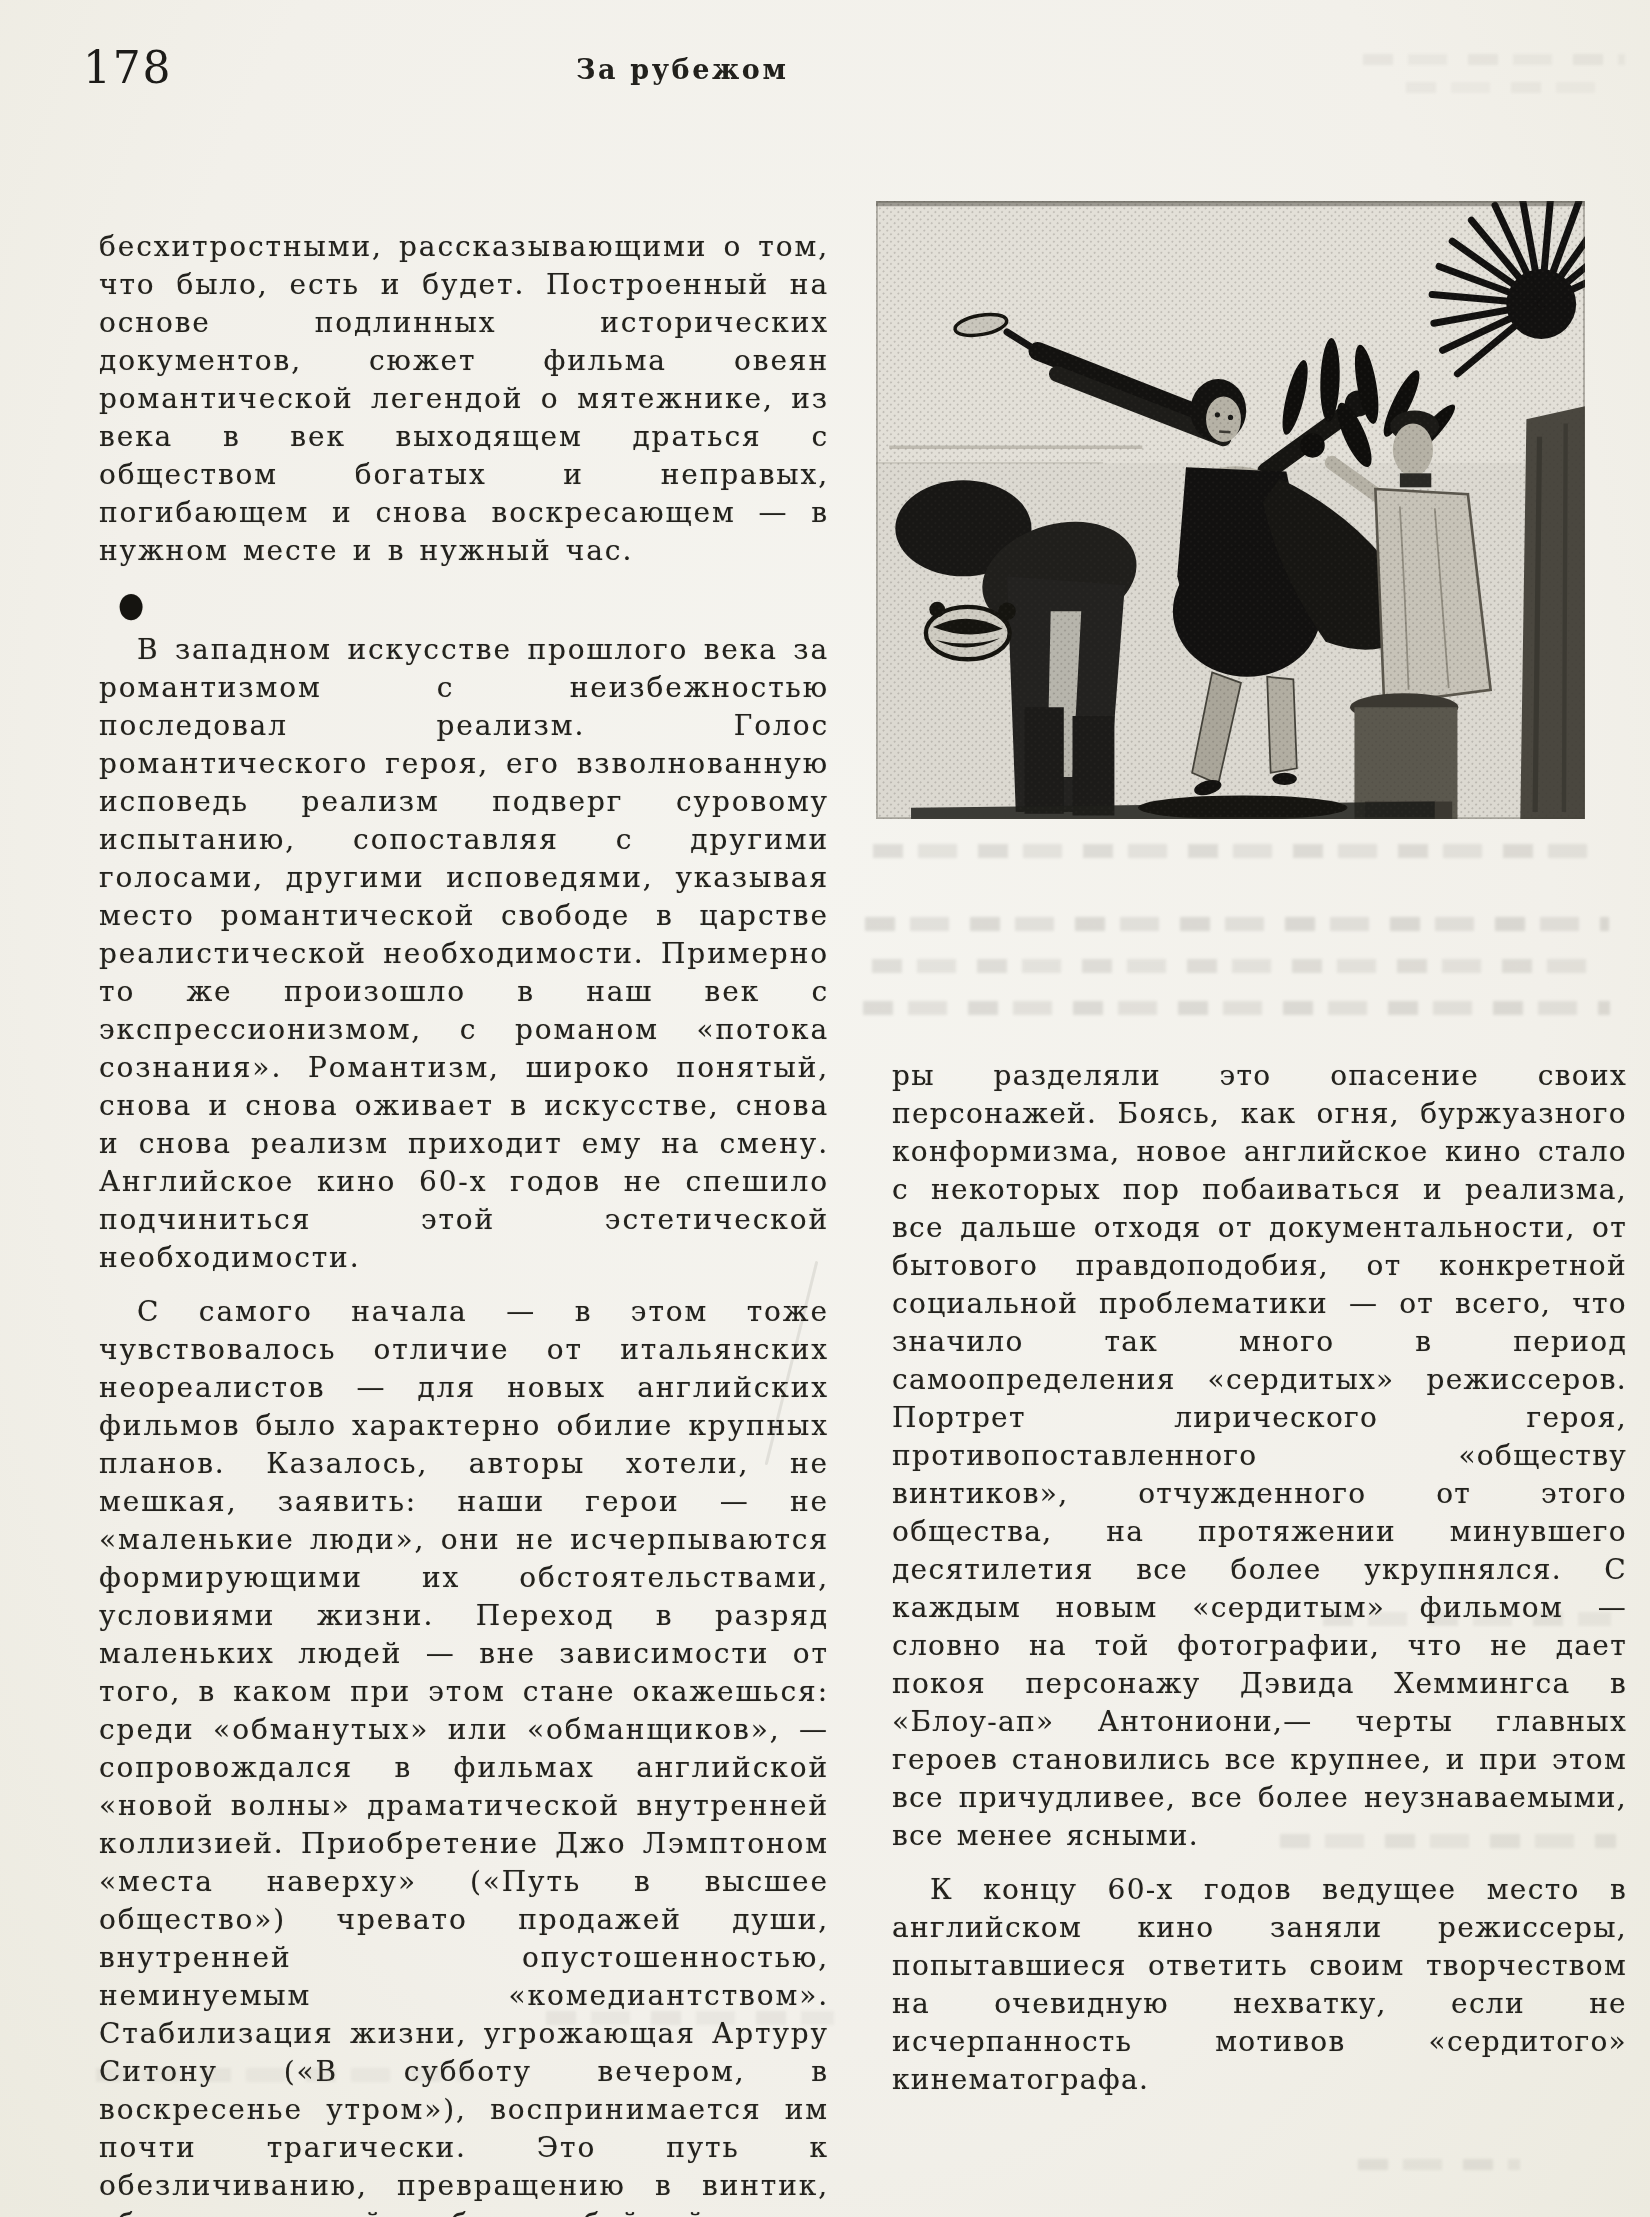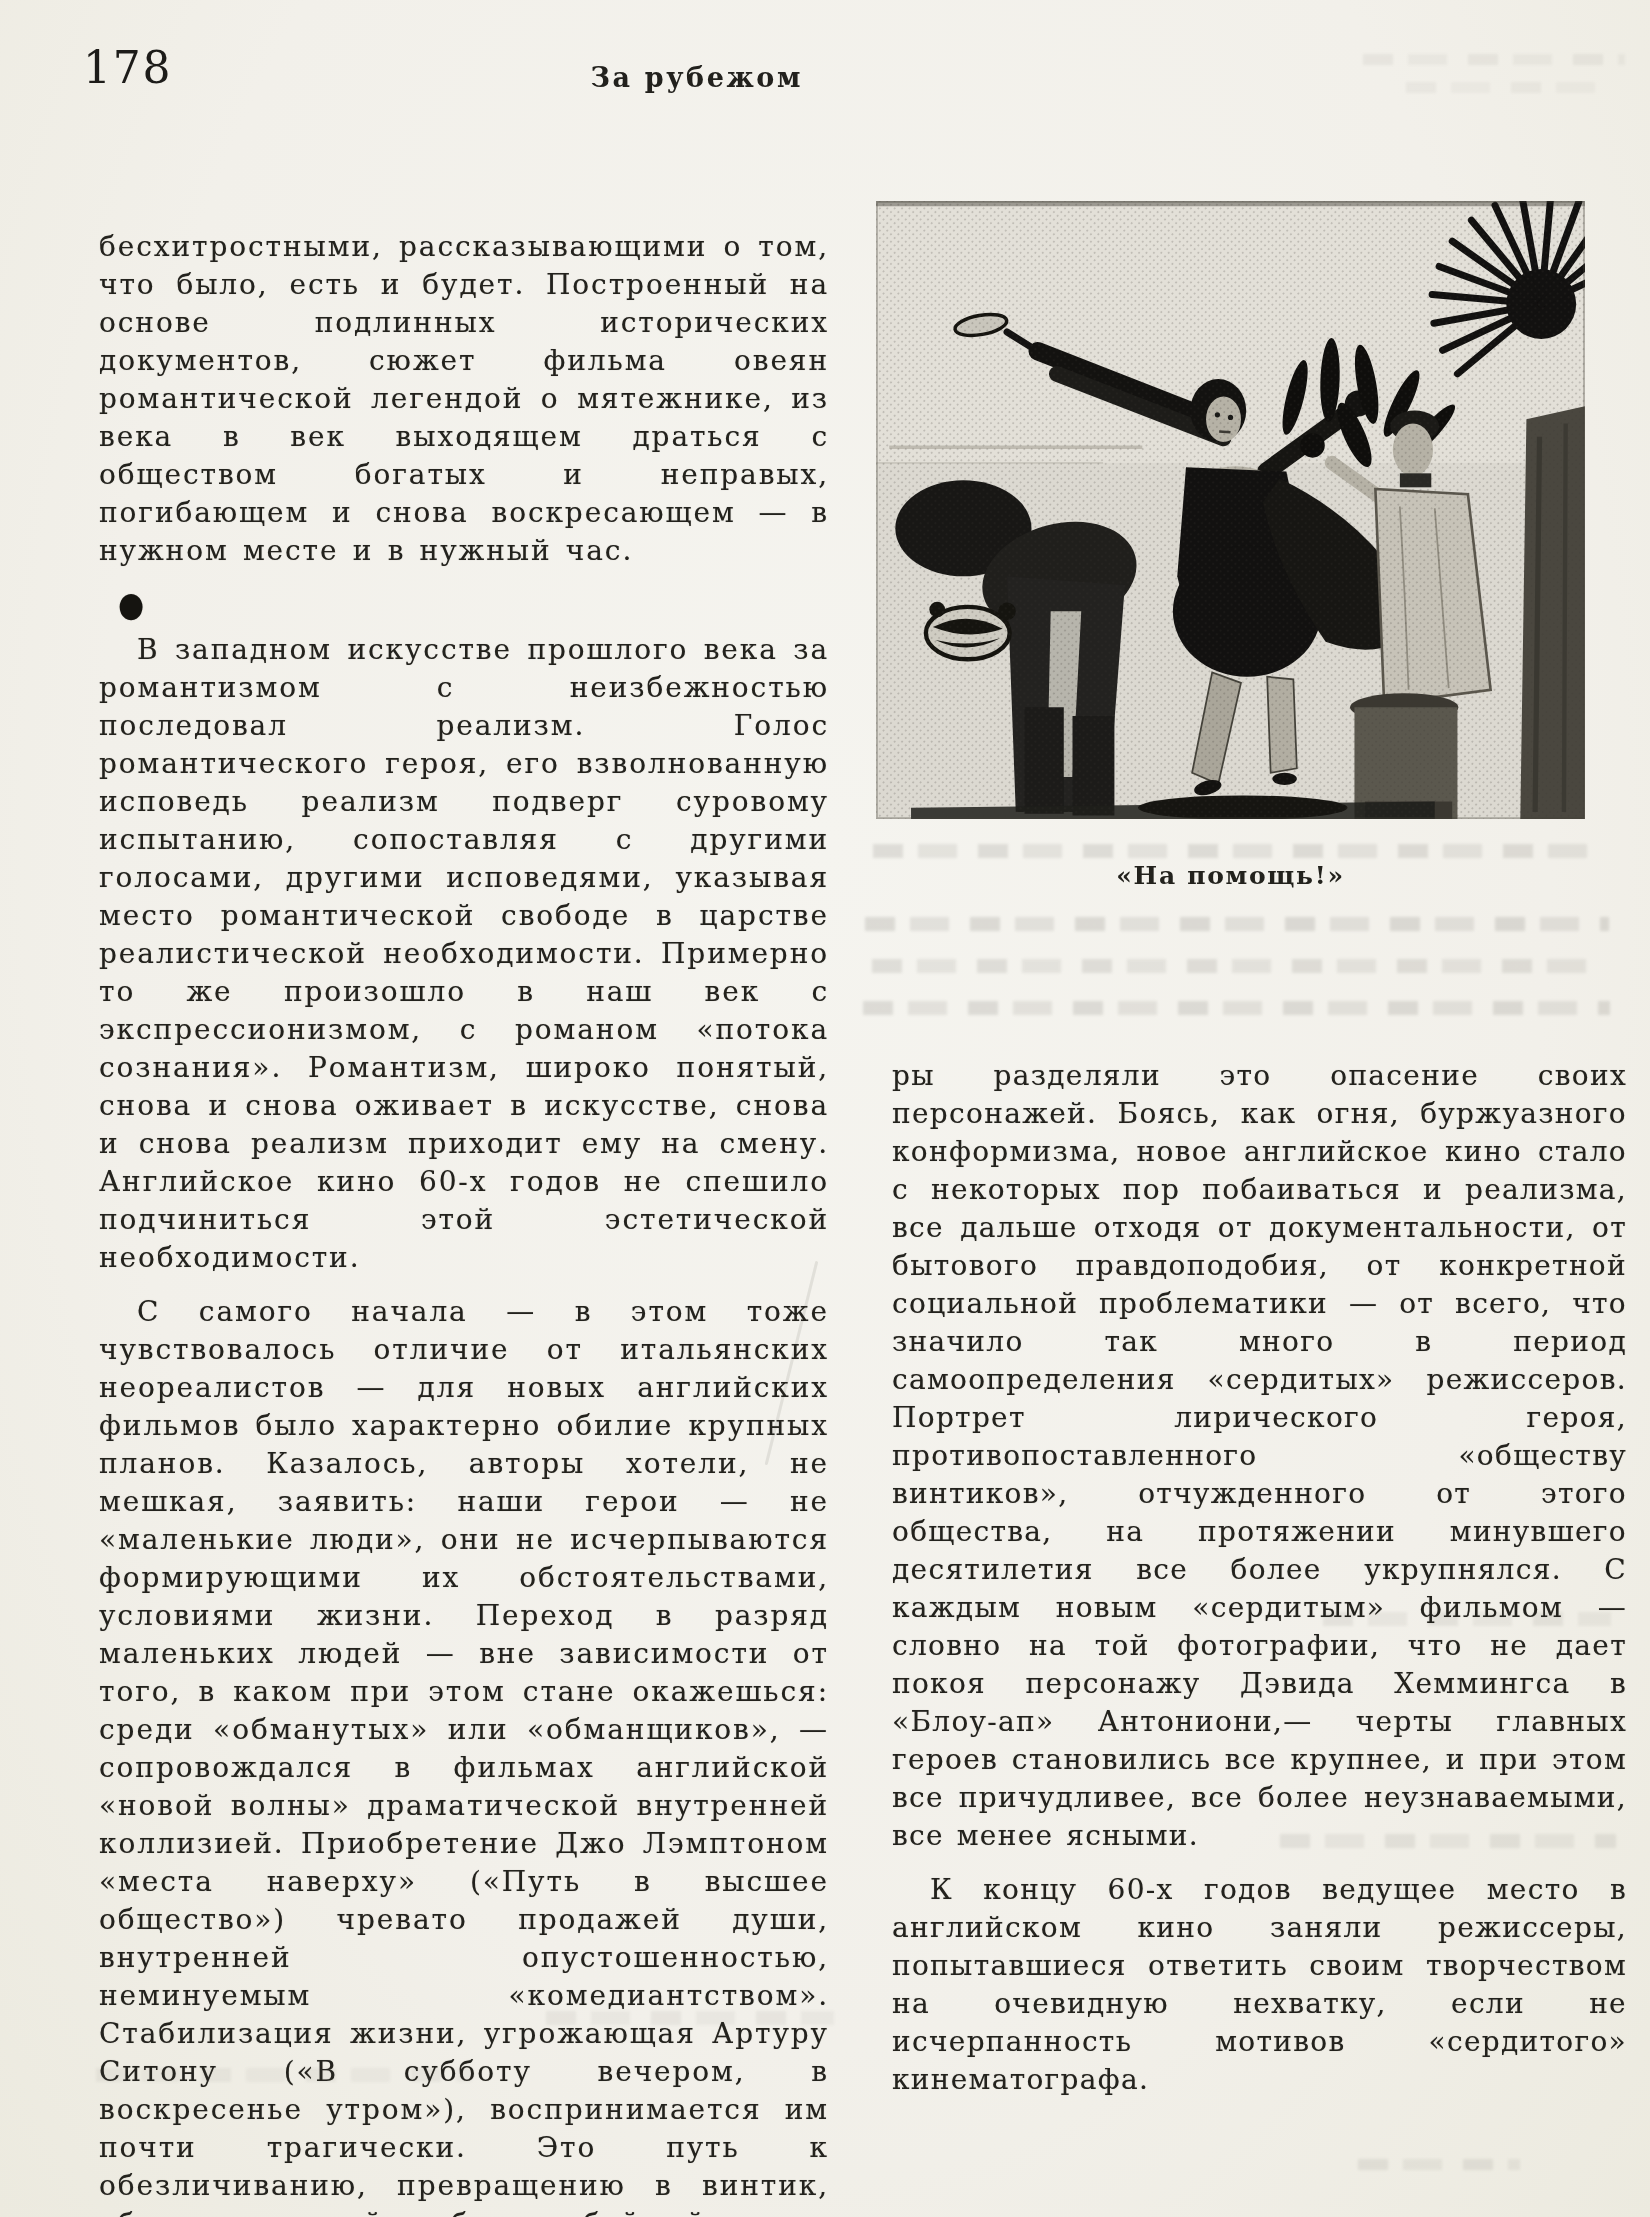--- a/index.html
+++ b/index.html
@@ -13,23 +13,23 @@
     color: #26241f;
   }
 
   
   .pagenum {
     position: absolute; left: 83px; top: 42px;
     font-size: 44px; font-weight: 400; letter-spacing: 1.7px;
     color: #1d1c19;
   }
   .runhead {
-    position: absolute; left: 576px; top: 62px; width: 227px;
+    position: absolute; left: 576px; top: 54px; width: 227px;
     font-size: 27px; font-weight: 700; letter-spacing: 2.6px;
-    text-align: right; color: #22211d;
+    text-align: left; color: #22211d;
   }
 
   
   .col {
     position: absolute;
     text-align: justify;
     font-size: 28px;
     line-height: 38px;
     color: #23221d;
     text-shadow: 0 0 0.9px rgba(45,42,38,0.35);
@@ -211,21 +211,20 @@
       </g>
 
       <path d="M40,695 L640,688 L640,708 L40,708 Z" fill="#1f1e1b" opacity="0.85"></path>
       <ellipse cx="420" cy="695" rx="120" ry="14" fill="#161511"></ellipse>
 
       <rect x="0" y="0" width="812" height="708" fill="url(#ht)"></rect>
       <rect x="1" y="1" width="810" height="706" fill="none" stroke="rgba(70,66,58,0.35)" stroke-width="2"></rect>
     </svg>
   </figure>
 
-  <div class="caption">«На помощь!»</div>
 
   <div class="ghost g-cap0"></div>
   <div class="ghost g-cap1"></div>
   <div class="ghost g-cap2"></div>
   <div class="ghost g-cap3"></div>
   <div class="ghost g-r1"></div>
   <div class="ghost g-r2"></div>
   <div class="ghost g-l1"></div>
   <div class="ghost g-l2"></div>
   <div class="ghost g-bot"></div>

